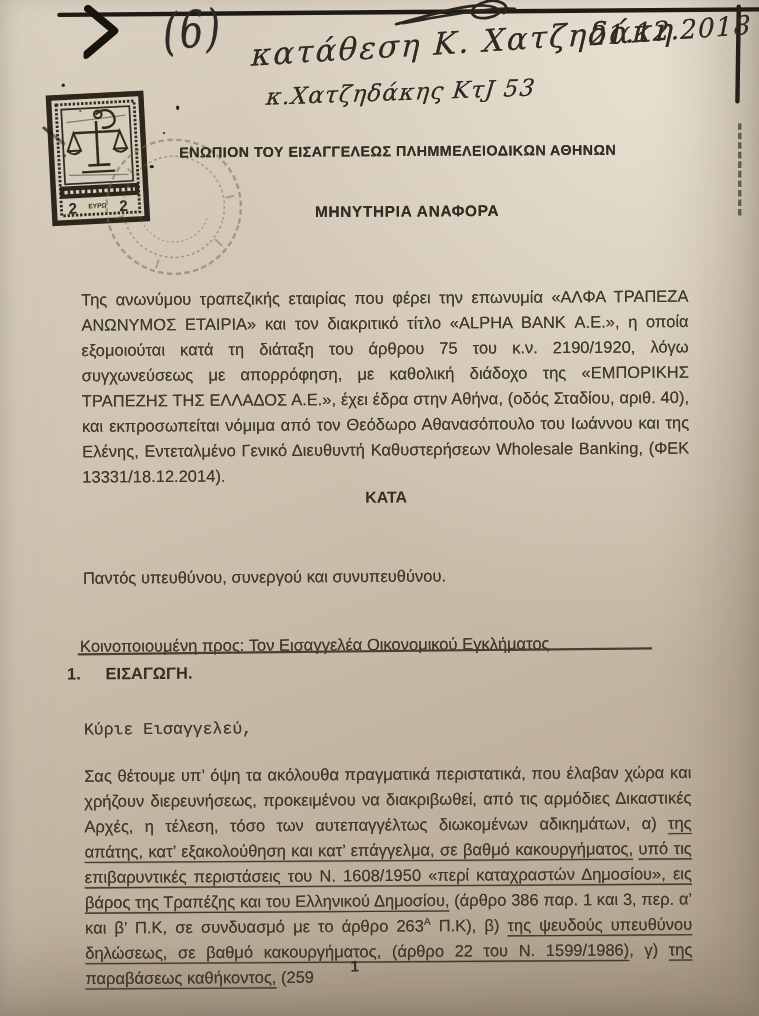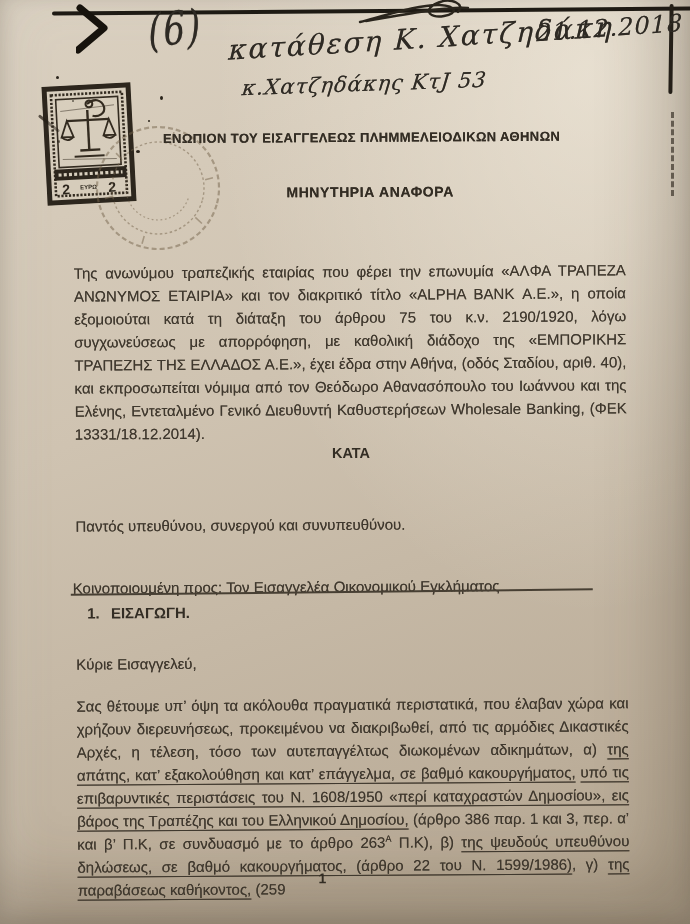--- a/index.html
+++ b/index.html
@@ -32,23 +32,23 @@
   .docwrap{position:absolute;inset:0;transform:rotate(-0.35deg);}
   .typed{font-size:15px;line-height:23px;color:#3f382e;text-shadow:0 0 .5px rgba(55,46,34,.7);}
   .just{text-align:justify;text-align-last:left;}
   .court-heading{position:absolute;left:165px;top:130px;font-size:13px;font-weight:bold;letter-spacing:.4px;color:#332d24;white-space:nowrap;text-shadow:0 0 .6px rgba(45,38,27,.8);}
   .doc-title{position:absolute;left:288px;top:184px;font-size:14px;font-weight:bold;letter-spacing:.6px;color:#332d24;text-shadow:0 0 .6px rgba(45,38,27,.8);}
   .para1{position:absolute;left:75px;top:245px;width:552px;}
   .kata{position:absolute;left:75px;top:445px;width:552px;text-align:center;font-size:14.5px;font-weight:bold;color:#332d24;}
   .kata-line{position:absolute;left:75px;top:498px;width:552px;}
   .notify{position:absolute;left:72px;top:560px;width:560px;}
   .notify-rule{position:absolute;left:70px;top:591px;width:522px;height:2px;background:#473f33;transform:rotate(-0.25deg);}
-  .section1{position:absolute;left:75px;top:603px;font-size:15px;font-weight:bold;color:#332d24;text-align:center;}
+  .section1{position:absolute;left:60px;top:603px;font-size:15px;font-weight:bold;color:#332d24;}
   .section1 .num{display:inline-block;width:35px;}
-  .salutation{position:absolute;left:75px;top:636px;}
+  .salutation{position:absolute;left:75px;top:636px;font-family:Liberation Mono, monospace;}
   .para2{position:absolute;left:75px;top:678px;width:552px;}
   .u{text-decoration:underline;text-underline-offset:4px;text-decoration-thickness:1.4px;}
   sup{font-size:9px;line-height:0;}
   .page-num{position:absolute;left:316px;top:870px;font-size:14px;font-weight:bold;color:#332d24;}
 </style>
 </head>
 <body>
 
 <div class="page">
 

